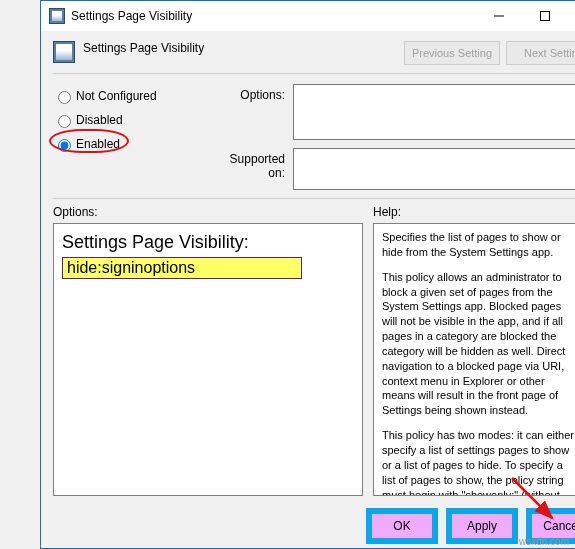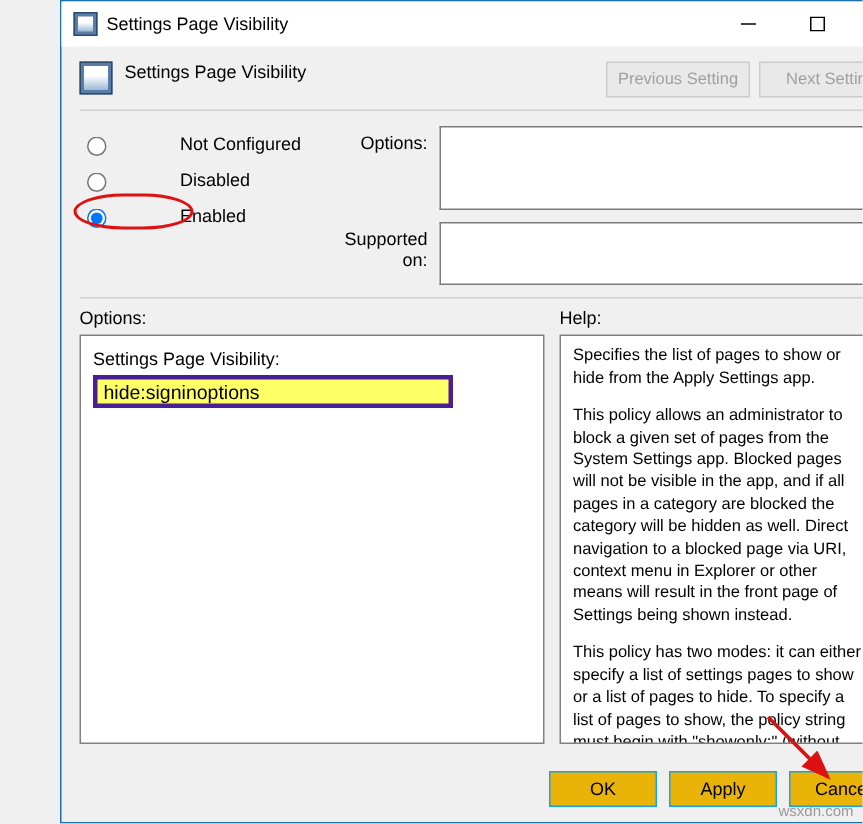--- a/index.html
+++ b/index.html
@@ -17,21 +17,21 @@
 .app-icon { width:22px; height:22px; margin-right:8px; background:#5a7da8; border:1px solid #2a4a6a; position:relative; }
 .app-icon:before { content:""; position:absolute; inset:2px; background:linear-gradient(#fff 40%,#9cb8d6); }
 .subtitle { flex:1; font-size:12px; color:#000; }
 .hdrbuttons { display:flex; gap:6px; }
 .hdrbuttons .btn-ghost { width:96px; height:24px; background:#e9e9e9; border:1px solid #ccc; color:#a0a0a0; font-size:11px; line-height:22px; text-align:center; }
 
 .hline { height:1px; background:#d0d0d0; margin:0 12px; }
 
 .radio-area { padding:10px 12px 0 12px; display:flex; }
 .radio-col { width:160px; }
-.radio-item { display:flex; align-items:center; height:24px; font-size:12px;gap:44px; }
+.radio-item { display:flex; align-items:center; height:24px; font-size:12px; }
 .radio-item input { margin-right:5px; }
 .enabled-item { position:relative; }
 .red-oval { position:absolute; left:-4px; top:-3px; width:80px; height:24px; border:2px solid #d11; border-radius:50%/60%; pointer-events:none; }
 
 .comment-col { flex:1; }
 .crow { display:flex; align-items:flex-start; margin-bottom:8px; }
 .clabel { width:80px; text-align:right; padding-right:8px; padding-top:4px; font-size:12px; }
 .cbox { flex:1; }
 .ta { display:flex; }
 .ta textarea { flex:1; height:56px; resize:none; border:1px solid #7a7a7a; border-right:none; padding:3px 4px; font-family:inherit; font-size:12px; background:#fff; }
@@ -39,29 +39,29 @@
 .vscroll { width:17px; border:1px solid #7a7a7a; background:#f0f0f0; display:flex; flex-direction:column; }
 .sbtn { height:17px; background:#f0f0f0; display:flex; align-items:center; justify-content:center; font-size:8px; color:#606060; }
 .strack { flex:1; background:#f0f0f0; }
 
 .mid-labels { display:flex; padding:6px 12px 4px 12px; }
 .mid-labels .optlbl { width:320px; font-size:12px; }
 .mid-labels .helplbl { flex:1; font-size:12px; }
 
 .main { flex:1; display:flex; padding:0 12px 8px 12px; gap:10px; min-height:0; }
 .options-pane { width:310px; border:1px solid #808080; background:#fff; padding:8px; }
-.optfield-label { font-size:12px; margin-bottom:4px; }
-.optfield { width:240px; height:22px; border:3px solid #4c1d95; padding:2px 4px; font-family:inherit; font-size:13px; }
+.optfield-label { font-size:18px; margin-bottom:4px; }
+.optfield { width:240px; height:22px; border:1px solid #4c1d95; padding:2px 4px; font-family:inherit; font-size:16px; }
 
 .help-pane { flex:1; display:flex; border:1px solid #808080; background:#fff; }
 .help-text { flex:1; padding:6px 8px; font-size:11px; line-height:1.35; overflow:hidden; }
 .help-text p { margin:0 0 10px 0; }
 
 .bottom { height:44px; display:flex; align-items:center; justify-content:flex-end; padding:0 16px; gap:8px; position:relative; }
-.push { width:72px; height:24px; border:1px solid #0ea5e9; background:#eab308; font-family:inherit; font-size:12px; }
+.push { width:72px; height:36px; border:6px solid #0ea5e9; background:#f0abfc; font-family:inherit; font-size:12px; }
 .arrow { position:absolute; right:50px; top:-30px; pointer-events:none; }
 .arrow svg { width:56px; height:56px; }
 
 .watermark { position:fixed; right:6px; bottom:2px; font-size:10px; color:#999; }
 
 
 .hl-val { background:#ffff66; }
 </style>
 </head>
 <body>
@@ -150,21 +150,21 @@
   </div>
 
   <div class="main">
     <div class="options-pane">
       <div class="optfield-label">Settings Page Visibility:</div>
       <input class="optfield hl-val" value="hide:signinoptions" style="">
     </div>
 
     <div class="help-pane">
       <div class="help-text">
-        <p>Specifies the list of pages to show or hide from the Apply Settings app.</p>
+        <p>Specifies the list of pages to show or hide from the System Settings app.</p>
         <p>This policy allows an administrator to block a given set of pages from the System Settings app. Blocked pages will not be visible in the app, and if all pages in a category are blocked the category will be hidden as well. Direct navigation to a blocked page via URI, context menu in Explorer or other means will result in the front page of Settings being shown instead.</p>
         <p>This policy has two modes: it can either specify a list of settings pages to show or a list of pages to hide. To specify a list of pages to show, the policy string must begin with "showonly:" (without quotes), and to specify a list of pages to hide, it must begin with "hide:". If a page in a showonly list would normally be hidden for other reasons (such as a missing hardware device), this policy will not force that page to appear. After this, the policy string must contain a semicolon-delimited list of settings page identifiers. The identifier for any given settings page is the published URI for that page, minus the "ms-settings:" protocol part.</p>
       </div>
       <div class="vscroll">
         <div class="sbtn">▲</div>
         <div class="strack"></div>
         <div class="sbtn">▼</div>
       </div>
     </div>
   </div>

